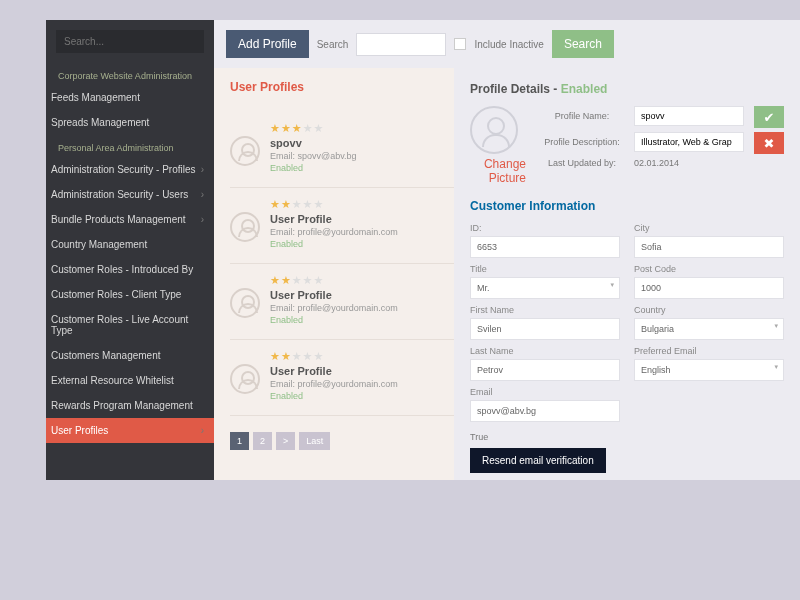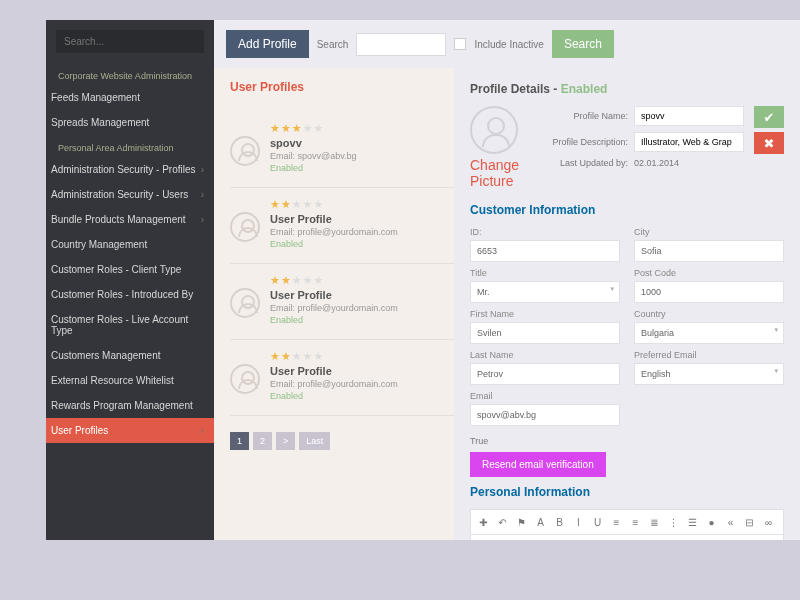--- a/index.html
+++ b/index.html
@@ -1,17 +1,17 @@
 <!DOCTYPE html>
 <html><head>
 <meta charset="utf-8">
 <style>
 *{box-sizing:border-box;margin:0;padding:0;font-family:Arial,Helvetica,sans-serif}
 body{background:#d1cfdb;font-size:11px;color:#555}
-.app{width:754px;height:520px;margin:20px auto 0 46px;display:flex;background:#ecebf1;overflow:hidden}
+.app{width:754px;height:460px;margin:20px auto 0 46px;display:flex;background:#ecebf1;overflow:hidden}
 .sidebar{width:168px;background:#34353a;color:#ccc;flex-shrink:0;font-size:10px}
 .side-top{display:flex;align-items:center;padding:10px 10px}
 .side-search{flex:1;background:#2a2b2f;border:none;color:#999;padding:6px 8px;font-size:10px}
 .hamburger{width:20px;margin-left:10px;cursor:pointer}
 .hamburger div{height:3px;background:#e05a47;margin:3px 0}
 .side-section{color:#a6b08e;padding:8px 12px 4px;font-size:9px}
 .side-item{padding:7px 5px;color:#d8d8d8;cursor:pointer;position:relative;font-size:10px}
 .side-item.has-child:after{content:"›";position:absolute;right:10px;color:#777}
 .side-item.active{background:#e05a47;color:#fff}
 .main{flex:1;display:flex;flex-direction:column}
@@ -38,38 +38,38 @@
 .pager{margin-top:16px;display:flex;gap:4px}
 .pager span{background:#c9c3d0;color:#fff;padding:4px 7px;font-size:9px;cursor:pointer}
 .pager span.active{background:#5a6273}
 .detail-col{flex:1;padding:14px 16px;overflow:auto}
 .detail-title{font-size:12px;color:#555;font-weight:bold;margin-bottom:10px}
 .detail-title .en{color:#8fbf87}
 .head-row{display:flex;gap:10px;align-items:flex-start;margin-bottom:14px}
 .big-avatar{width:48px;height:48px;border-radius:50%;border:2px solid #d0d0d8;position:relative;flex-shrink:0}
 .big-avatar:before{content:"";position:absolute;top:9px;left:15px;width:14px;height:14px;border:2px solid #d0d0d8;border-radius:50%}
 .big-avatar:after{content:"";position:absolute;bottom:5px;left:10px;width:24px;height:11px;border:2px solid #d0d0d8;border-bottom:none;border-radius:14px 14px 0 0}
-.chg-pic{color:#e05a47;font-size:14px;text-align:left;margin-top:3px;cursor:pointer}
+.chg-pic{color:#e05a47;font-size:12px;text-align:right;margin-top:3px;cursor:pointer}
 .head-fields{flex:1}
 .hf-row{display:flex;align-items:center;margin-bottom:6px;gap:6px}
-.hf-lbl{width:92px;font-size:9px;color:#777;text-align:right}
+.hf-lbl{width:92px;font-size:9px;color:#777;text-align:center}
 .hf-input{border:1px solid #e0e0e6;background:#fff;padding:4px 6px;font-size:9px;width:110px}
 .hf-val{font-size:9px;color:#777}
 .head-btns{display:flex;flex-direction:column;gap:4px}
 .sq-btn{width:30px;height:22px;border:none;color:#fff;font-size:13px;cursor:pointer}
 .ok{background:#8fbf87}
 .no{background:#e05a47}
 .section-h{font-weight:bold;font-size:12px;color:#0369a1;margin:8px 0 10px}
 .grid2{display:grid;grid-template-columns:1fr 1fr;gap:6px 14px}
 .fld-lbl{font-size:9px;color:#888;margin-bottom:3px}
 .fld-input{width:100%;border:1px solid #e0e0e6;background:#fff;padding:5px 6px;font-size:9px;color:#666}
 .fld-select{position:relative}
 .fld-select:after{content:"▾";position:absolute;right:6px;top:17px;font-size:7px;color:#aaa;pointer-events:none}
 .true-lbl{font-size:9px;color:#777;margin-top:10px}
-.resend{background:#d946ef;color:#fff;border:none;padding:7px 12px;font-size:10px;margin-top:6px;cursor:pointer}
+.resend{background:#0f172a;color:#fff;border:none;padding:7px 12px;font-size:10px;margin-top:6px;cursor:pointer}
 .toolbar{border:1px solid #e0e0e6;background:#fff;padding:4px;display:flex;gap:2px;flex-wrap:wrap;margin-top:6px}
 .toolbar span{width:17px;height:16px;display:flex;align-items:center;justify-content:center;font-size:10px;color:#777;cursor:pointer;border:1px solid transparent}
 .rte{width:100%;border:1px solid #e0e0e6;border-top:none;background:#fff;padding:6px;font-size:9px;color:#888;min-height:40px;resize:none}
 </style>
 </head>
 <body>
 
 <div class="app">
 
   <div class="sidebar">
@@ -85,22 +85,22 @@
     <div id="side-list1">
         <div class="side-item">Feeds Management</div>
         <div class="side-item">Spreads Management</div>
       </div>
     <div class="side-section">Personal Area Administration</div>
     <div id="side-list2">
         <div class="side-item has-child">Administration Security - Profiles</div>
         <div class="side-item has-child">Administration Security - Users</div>
         <div class="side-item has-child">Bundle Products Management</div>
         <div class="side-item">Country Management</div>
+        <div class="side-item">Customer Roles - Introduced By</div>
         <div class="side-item">Customer Roles - Client Type</div>
-        <div class="side-item">Customer Roles - Introduced By</div>
         <div class="side-item">Customer Roles - Live Account Type</div>
         <div class="side-item">Customers Management</div>
         <div class="side-item">External Resource Whitelist</div>
         <div class="side-item">Rewards Program Management</div>
         <div class="side-item active has-child">User Profiles</div>
       </div>
   </div>
 
   <div class="main">
     <div class="topbar">

